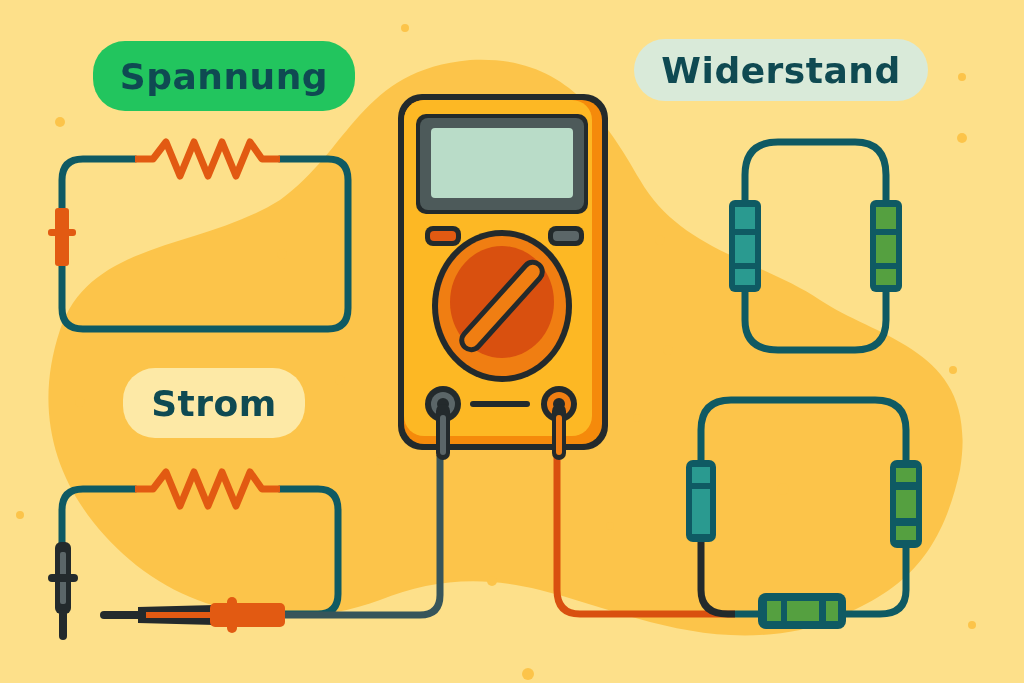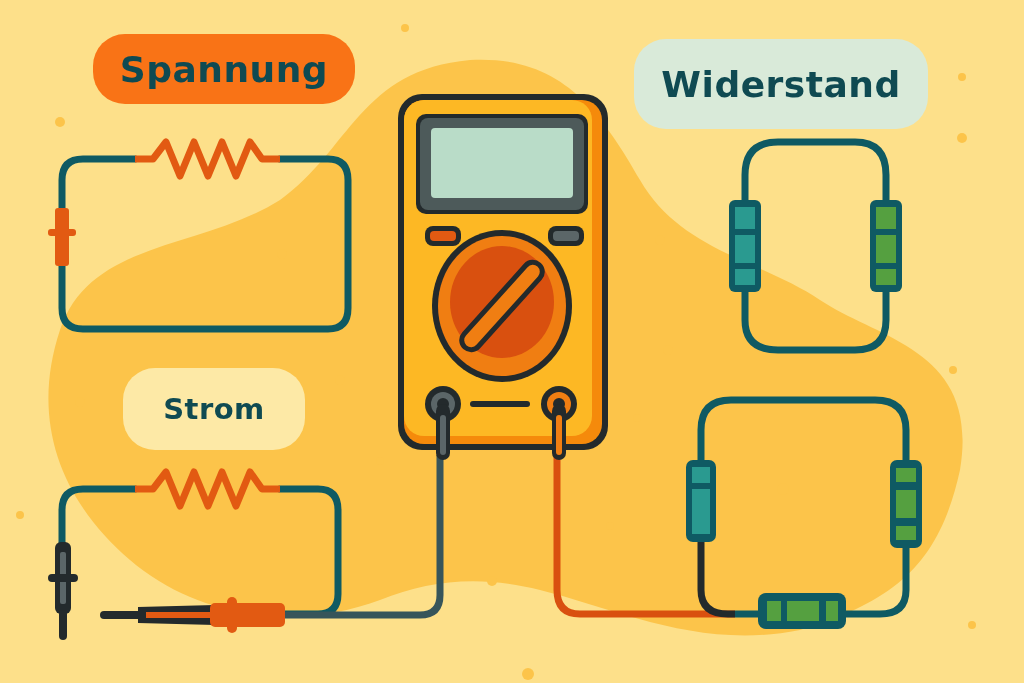--- a/index.html
+++ b/index.html
@@ -4,23 +4,23 @@
   <style>
     html, body { margin: 0; padding: 0; }
     body { width: 1024px; height: 683px; overflow: hidden; background: #fde08a; font-family: "DejaVu Sans", sans-serif; }
     .canvas { position: relative; width: 1024px; height: 683px; }
     svg.scene { position: absolute; left: 0; top: 0; }
     .pill {
       position: absolute; display: flex; align-items: center; justify-content: center;
       border-radius: 32px; font-weight: bold; color: #0f4a52; letter-spacing: 0.5px;
       font-family: "DejaVu Sans", sans-serif;
     }
-    .pill-spannung { left: 93px; top: 34px; width: 262px; height: 70px; background: #f97316; font-size: 36px; }
-    .pill-widerstand { left: 634px; top: 39px; width: 294px; height: 90px; background: #d9ead9; font-size: 36px; }
-    .pill-strom { left: 123px; top: 368px; width: 182px; height: 82px; background: #fde9a6; font-size: 29px; }
+    .pill-spannung { left: 93px; top: 41px; width: 262px; height: 70px; background: #22c55e; font-size: 36px; }
+    .pill-widerstand { left: 634px; top: 39px; width: 294px; height: 62px; background: #d9ead9; font-size: 36px; }
+    .pill-strom { left: 123px; top: 368px; width: 182px; height: 70px; background: #fde9a6; font-size: 36px; }
     .lcd-text {
       position: absolute; left: 440px; top: 128px; width: 140px; height: 68px;
       display: flex; align-items: center; justify-content: center;
       font-family: "DejaVu Sans Mono", monospace; font-size: 48px; font-weight: bold; color: #2a3a3a;
       letter-spacing: 2px;
     }
   </style>
 </head>
 <body>
 

